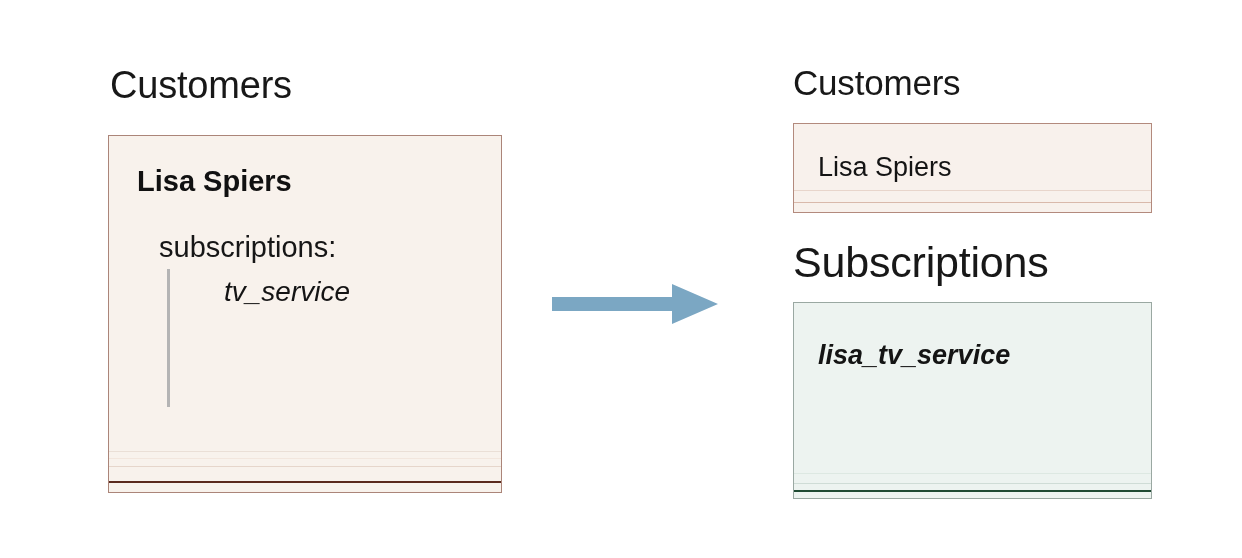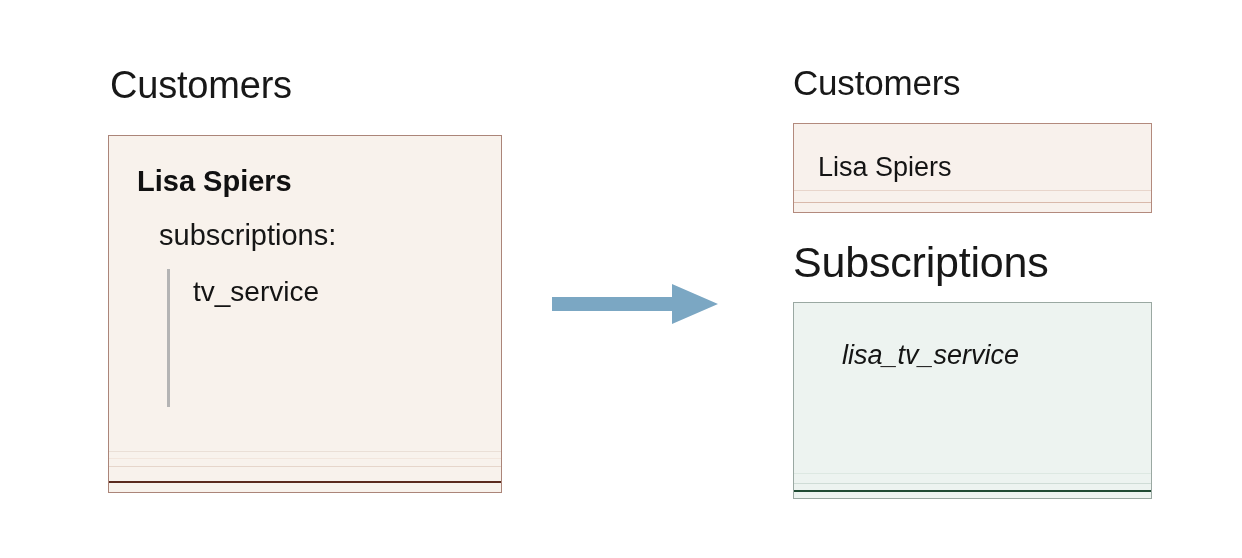--- a/index.html
+++ b/index.html
@@ -82,21 +82,21 @@
     top: 27px;
     font-size: 29px;
     line-height: 36px;
     font-weight: 700;
     color: #111111;
     white-space: nowrap;
   }
   .sub-label {
     position: absolute;
     left: 50px;
-    top: 81px;
+    top: 93px;
     font-size: 29px;
     line-height: 36px;
     font-weight: 400;
     color: #161616;
     white-space: nowrap;
   }
 
   .bullet-rail {
     position: absolute;
     left: 58px;
@@ -107,23 +107,25 @@
   }
   .sub-items {
     position: absolute;
     left: 84px;
     top: 128px;
     width: 300px;
   }
   .sub-items .sub-item {
     font-size: 28px;
     line-height: 56px;
+    font-style: italic;
     font-weight: 400;
     color: #141414;
     white-space: nowrap;
+    margin-left: 31px;
   }
 
   
   #left-line-1 { top: 315px; border-top: 1px solid #eadfd6; }
   #left-line-2 { top: 322px; border-top: 1px solid #f2e6dd; }
   #left-line-3 { top: 330px; border-top: 1px solid #e6d6cb; }
   #left-line-4 { top: 345px; border-top: 2px solid #5a2a1d; }
 
   
   #card-right-customers {
@@ -159,24 +161,23 @@
   #card-right-subscriptions .sub-items-right {
     position: absolute;
     left: 24px;
     top: 28px;
     width: 330px;
   }
   #card-right-subscriptions .sub-item {
     font-size: 27px;
     line-height: 48px;
     font-style: italic;
-    font-weight: 400;
+    font-weight: 700;
     color: #141414;
     white-space: nowrap;
-    margin-left: 24px;
   }
   #rs-line-1 { top: 170px; border-top: 1px solid #dde8e2; }
   #rs-line-2 { top: 180px; border-top: 1px solid #cfdcd6; }
   #rs-line-3 { top: 187px; border-top: 2px solid #1f4a33; }
 
   
   #transform-arrow {
     position: absolute;
     left: 552px;
     top: 280px;

